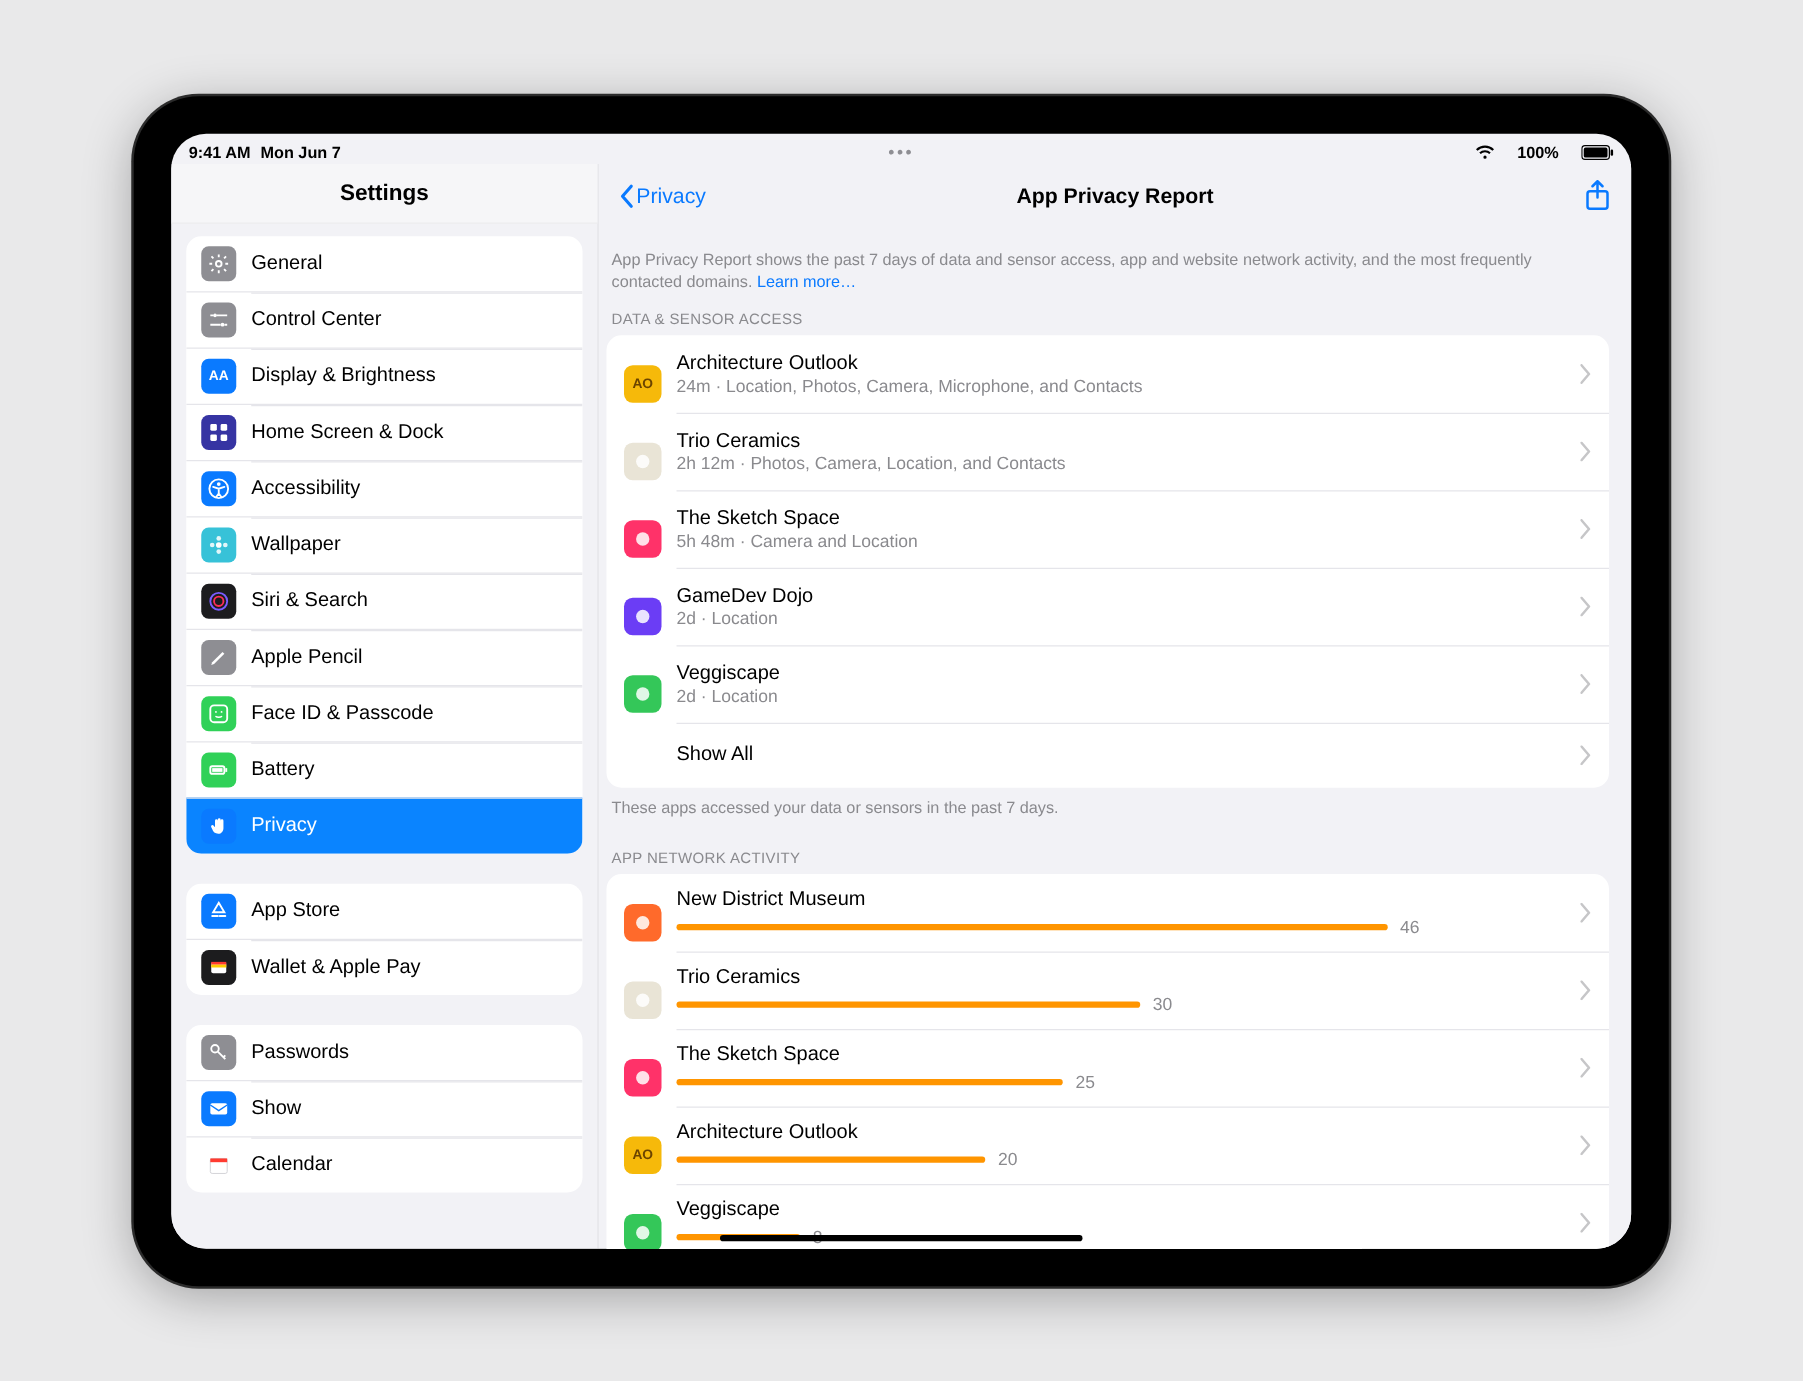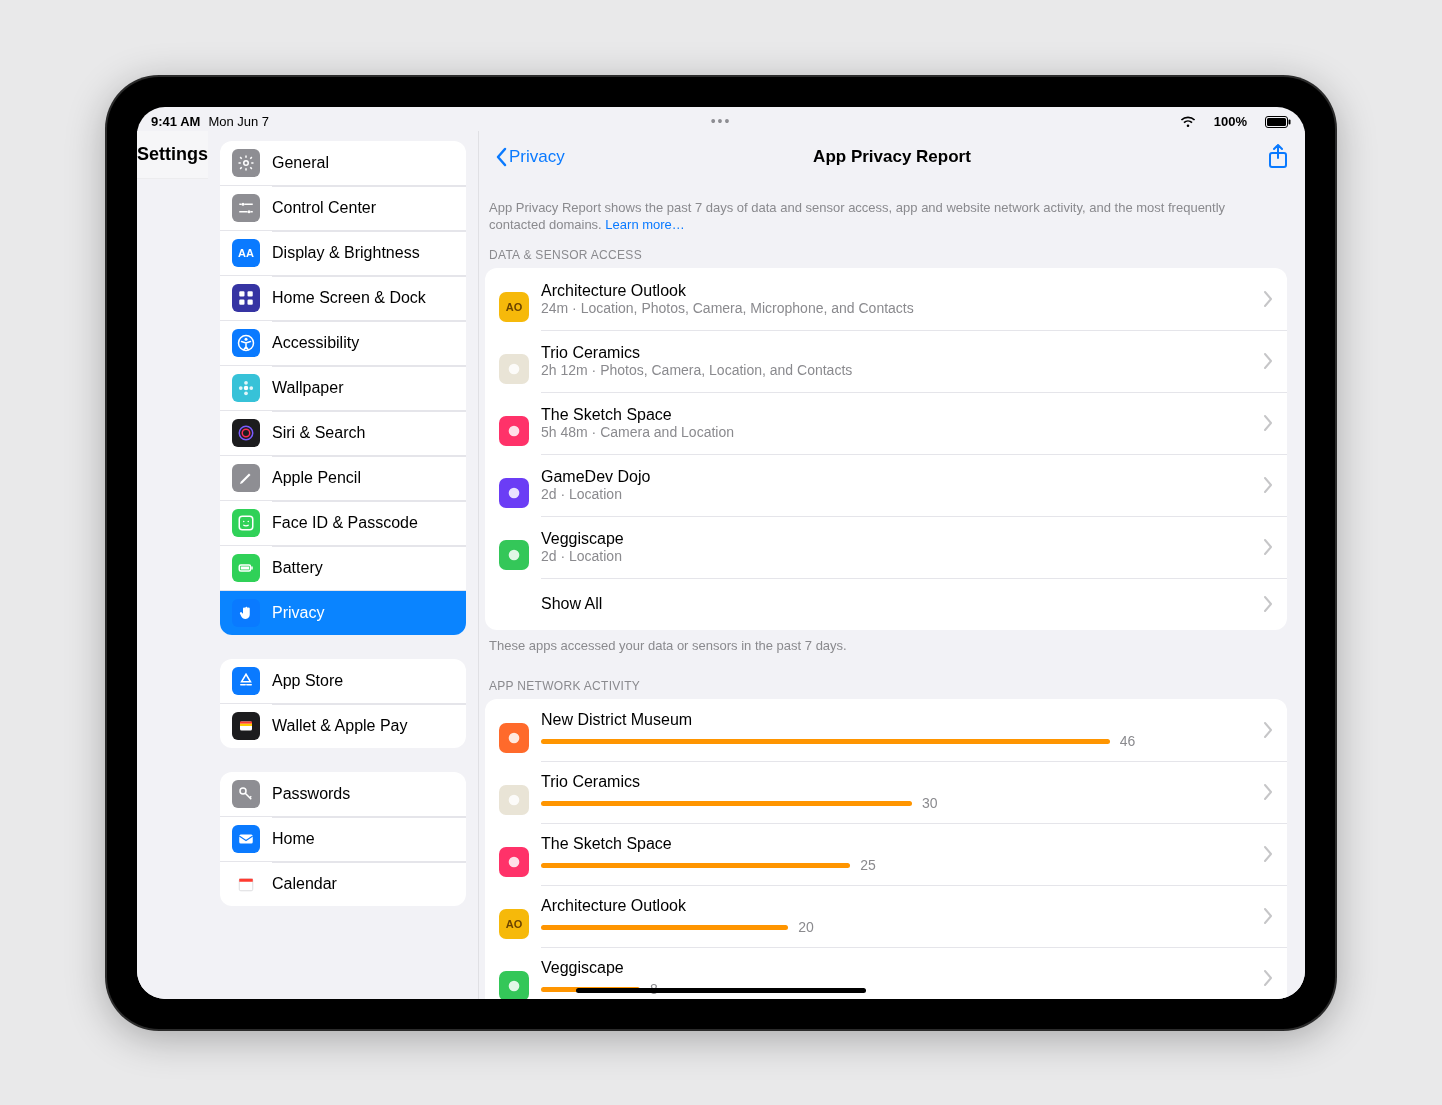--- a/index.html
+++ b/index.html
@@ -9,26 +9,26 @@
     width: 1228px; height: 952px; background:#000; border-radius: 52px;
     padding: 30px; position:relative; box-shadow: 0 0 0 2px #2b2b2b, 0 8px 40px rgba(0,0,0,0.3);
   }
   .screen {
     width:100%; height:100%; background:#f2f2f6; border-radius:28px; overflow:hidden; position:relative; display:flex; flex-direction:column;
   }
   .statusbar {
     height:24px; display:flex; align-items:center; justify-content:space-between; padding:6px 14px 0 14px; font-size:13px; color:#000;
   }
   .statusbar .left { font-weight:600; display:flex; gap:8px; align-items:center;}
-  .statusbar .left .date { font-weight:400; }
+  .statusbar .left .date { font-weight:700; }
   .statusbar .right { display:flex; gap:18px; align-items:center; font-size:13px; font-weight:600;}
   .wifi-icon, .battery-icon { display:inline-block; }
   .content { flex:1; display:flex; overflow:hidden; }
   .sidebar {
-    width: 342px; flex:none; border-right:1px solid rgba(0,0,0,0.07); background:#f2f2f6; display:flex; flex-direction:row;justify-content:center;
+    width: 342px; flex:none; border-right:1px solid rgba(0,0,0,0.07); background:#f2f2f6; display:flex; flex-direction:column;justify-content:center;
   }
   .sidebar-title {
     height:48px; display:flex; align-items:center; justify-content:center; font-size:18px; font-weight:600; border-bottom:1px solid rgba(0,0,0,0.04); background:#f6f6f8;
   }
   .sidebar-scroll { flex:1; overflow:auto; padding: 10px 12px 20px 12px; }
   .group {
     background:#fff; border-radius:12px; overflow:hidden; margin-bottom:24px;
   }
   .row {
     display:flex; align-items:center; gap:12px; padding:8px 12px; min-height:44px; position:relative;
@@ -261,21 +261,21 @@
                   </div>
                   <div class="label">Passwords</div>
                 </div>
                 <div class="row">
                   <div class="icon" style="background: rgb(10, 122, 255);">
                     <svg width="18" height="18" viewBox="0 0 24 24">
                       <rect x="3" y="6" width="18" height="12" rx="2" fill="#fff"></rect>
                       <path d="M3 8l9 6 9-6" stroke="#0a7aff" stroke-width="1.5" fill="none"></path>
                     </svg>
                   </div>
-                  <div class="label">Home</div>
+                  <div class="label">Show</div>
                 </div>
                 <div class="row">
                   <div class="icon" style="background: rgb(255, 255, 255);">
                     <svg width="18" height="18" viewBox="0 0 24 24">
                       <rect x="3" y="5" width="18" height="16" rx="2" fill="#fff" stroke="#d0d0d4"></rect>
                       <rect x="3" y="5" width="18" height="4" fill="#ff3b30"></rect>
                     </svg>
                   </div>
                   <div class="label">Calendar</div>
                 </div>

